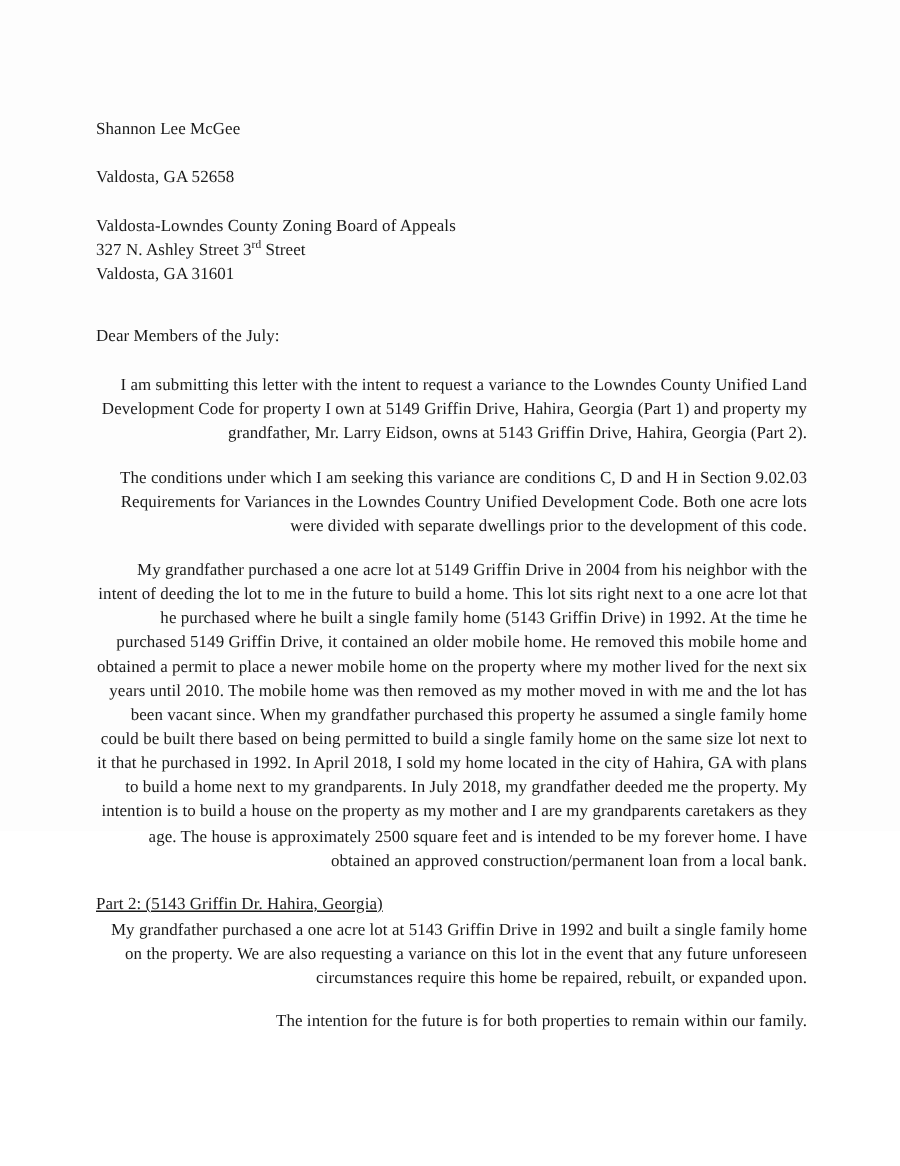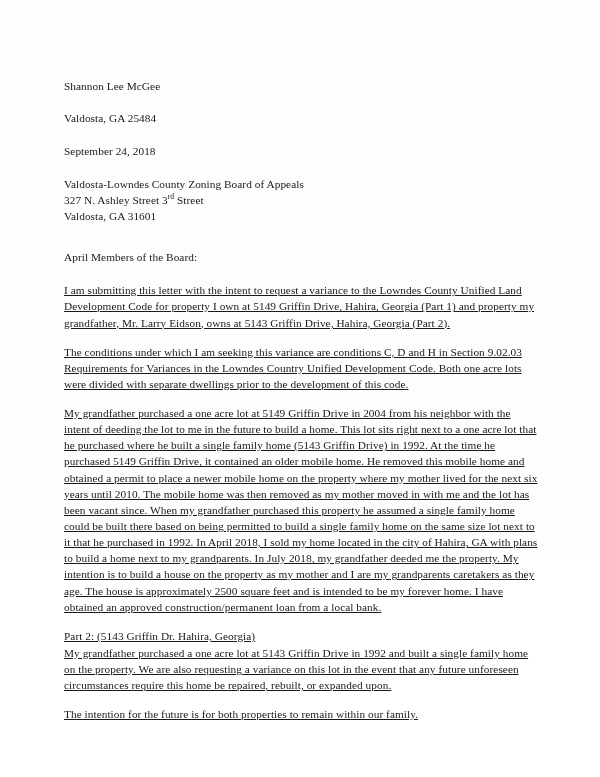--- a/index.html
+++ b/index.html
@@ -38,22 +38,21 @@
     margin-bottom: 17px;
   }
   .recipient {
     margin-bottom: 25px;
   }
   .salutation {
     margin-bottom: 17px;
   }
   .para {
     margin-bottom: 13px;
-    text-align: left;
-    text-decoration: underline;
+    text-align: right;
   }
   .section-heading {
     text-decoration: underline;
     margin-bottom: 1px;
   }
   .sup {
     font-size: 7.6px;
     vertical-align: super;
     line-height: 0;
   }
@@ -64,32 +63,31 @@
   }
 </style>
 </head>
 <body>
 
 <div class="page">
 
   <p class="block sender-name">Shannon Lee McGee</p>
 
   <p class="block sender-address">
-    <span class="line">Valdosta, GA 25484</span>
+    <span class="line">Valdosta, GA 52658</span>
   </p>
 
-  <p class="block date">September 24, 2018</p>
 
   <p class="block recipient">
     <span class="line">Valdosta-Lowndes County Zoning Board of Appeals</span>
     <span class="line"><span>327 N. Ashley Street 3</span><span class="sup">rd</span><span> Street</span></span>
     <span class="line">Valdosta, GA 31601</span>
   </p>
 
-  <p class="block salutation">April Members of the Board:</p>
+  <p class="block salutation">Dear Members of the July:</p>
 
   <p class="block para body-para">I am submitting this letter with the intent to request a variance to the Lowndes County Unified Land Development Code for property I own at 5149 Griffin Drive, Hahira, Georgia (Part 1) and property my grandfather, Mr. Larry Eidson, owns at 5143 Griffin Drive, Hahira, Georgia (Part 2).</p>
 
   <p class="block para body-para">The conditions under which I am seeking this variance are conditions C, D and H in Section 9.02.03 Requirements for Variances in the Lowndes Country Unified Development Code.  Both one acre lots were divided with separate dwellings prior to the development of this code.</p>
 
   <p class="block para body-para">My grandfather purchased a one acre lot at 5149 Griffin Drive in 2004 from his neighbor with the intent of deeding the lot to me in the future to build a home.  This lot sits right next to a one acre lot that he purchased where he built a single family home (5143 Griffin Drive) in 1992.  At the time he purchased 5149 Griffin Drive, it contained an older mobile home.  He removed this mobile home and obtained a permit to place a newer mobile home on the property where my mother lived for the next six years until 2010.  The mobile home was then removed as my mother moved in with me and the lot has been vacant since.  When my grandfather purchased this property he assumed a single family home could be built there based on being permitted to build a single family home on the same size lot next to it that he purchased in 1992.  In April 2018, I sold my home located in the city of Hahira, GA with plans to build a home next to my grandparents. In July 2018, my grandfather deeded me the property.  My intention is to build a house on the property as my mother and I are my grandparents caretakers as they age. The house is approximately 2500 square feet and is intended to be my forever home.  I have obtained an approved construction/permanent loan from a local bank.</p>
 
   <p class="block section-heading">Part 2: (5143 Griffin Dr. Hahira, Georgia)</p>
   <p class="block para body-para">My grandfather purchased a one acre lot at 5143 Griffin Drive in 1992 and built a single family home on the property.  We are also requesting a variance on this lot in the event that any future unforeseen circumstances require this home be repaired, rebuilt, or expanded upon.</p>
 

